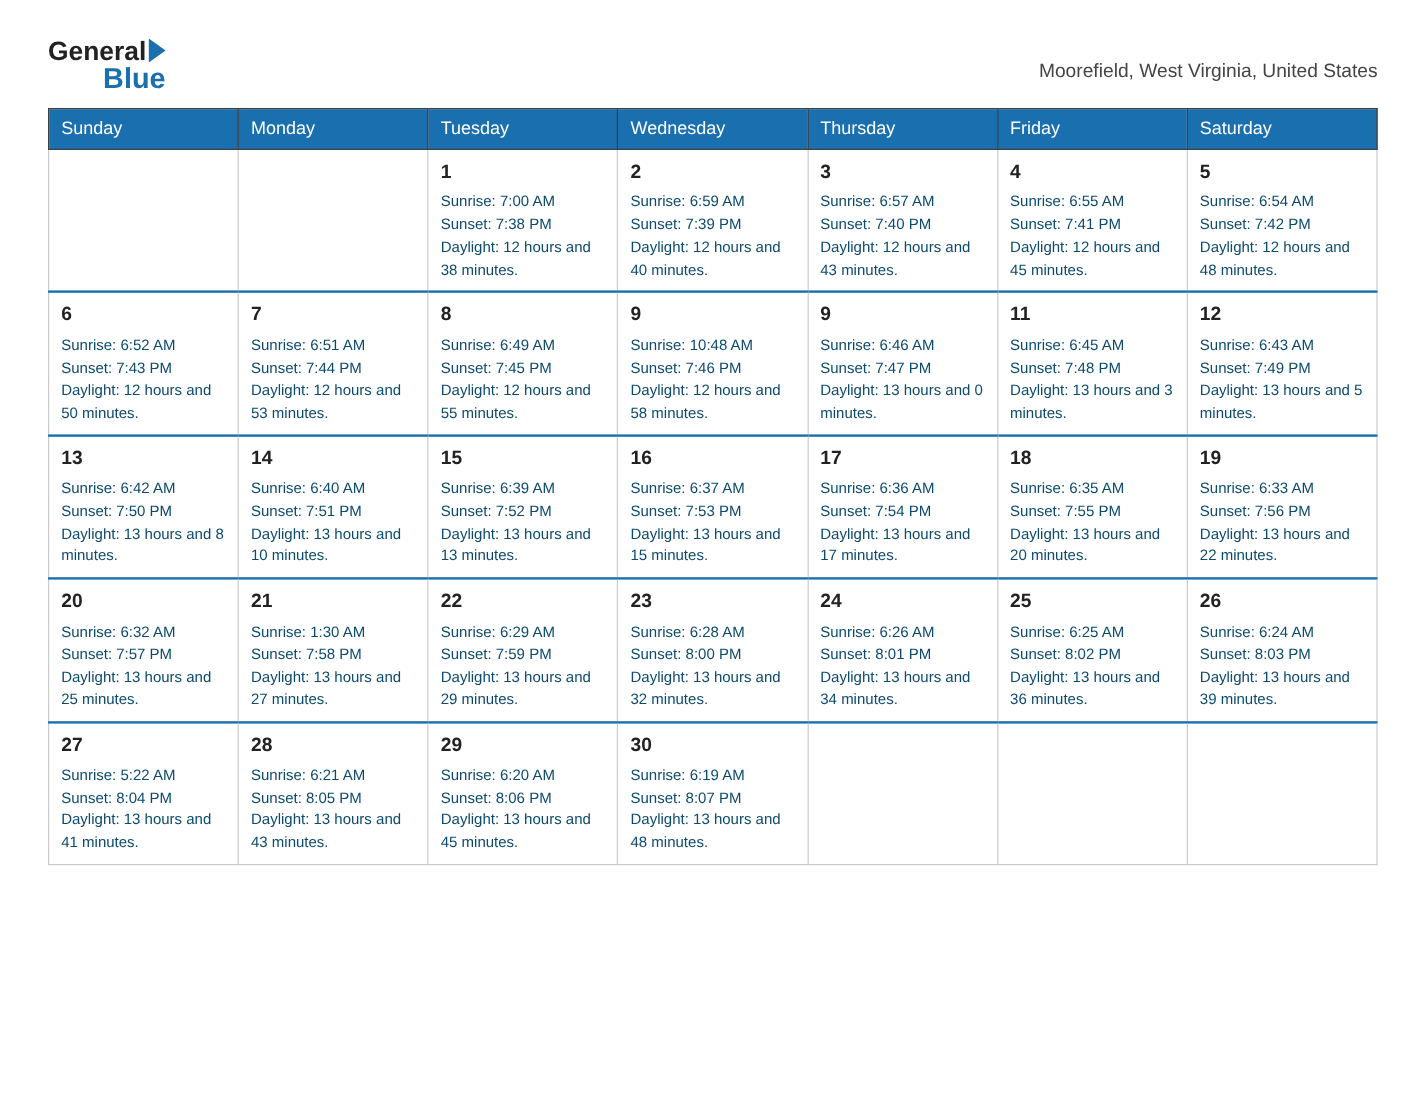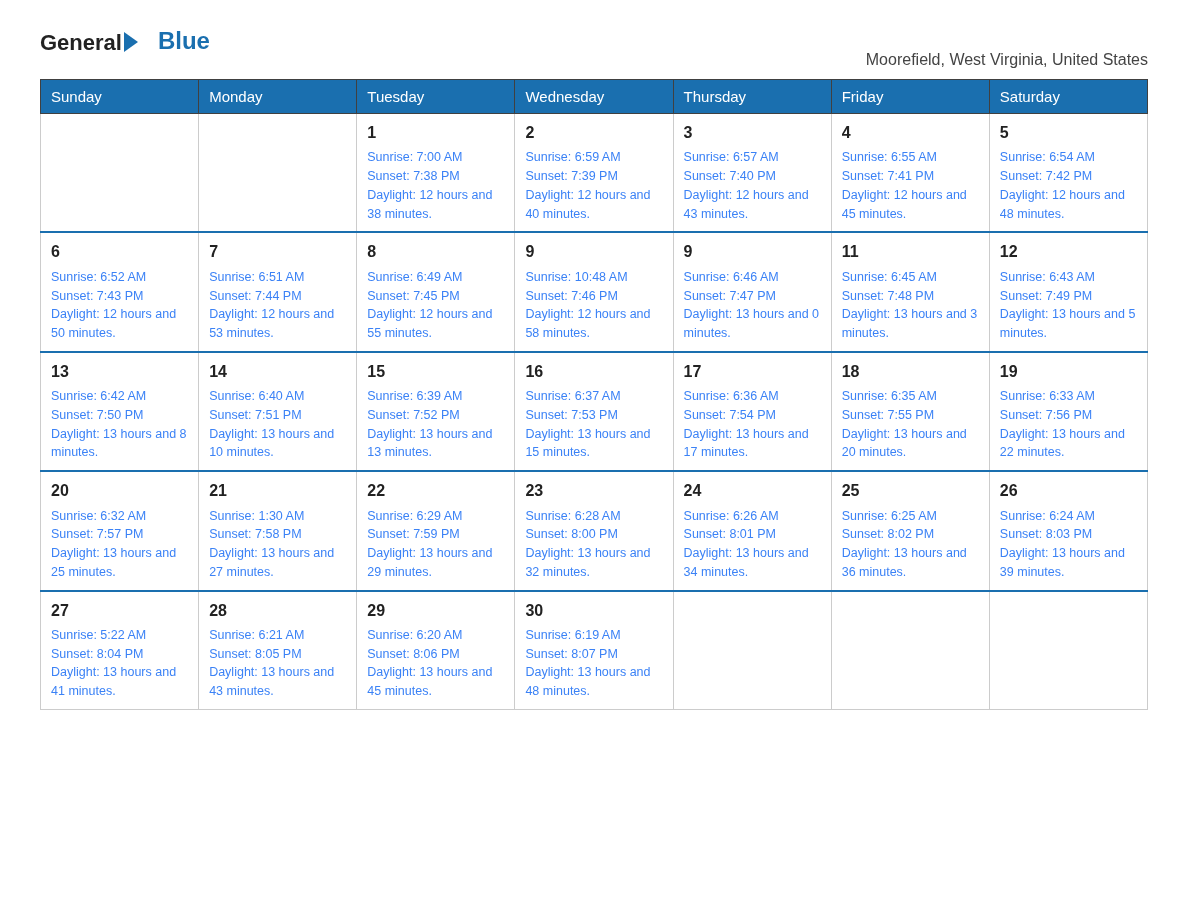--- a/index.html
+++ b/index.html
@@ -26,23 +26,22 @@
       width: 0;
       height: 0;
       border-left: 14px solid #1a6faf;
       border-top: 10px solid transparent;
       border-bottom: 10px solid transparent;
       margin-left: 2px;
       margin-top: -2px;
     }
     .logo-wrapper {
       display: flex;
-      flex-direction: row;
-      align-items: center;
-      gap: 18px;
+      flex-direction: column;
+      align-items: flex-end;
     }
     .logo-line1 {
       display: flex;
       align-items: center;
     }
     .logo-line2 {
       font-size: 24px;
       font-weight: bold;
       color: #1a6faf;
       margin-left: 2px;
@@ -90,21 +89,21 @@
       background: #fff;
     }
     .day-number {
       font-size: 16px;
       font-weight: bold;
       color: #222;
       margin-bottom: 4px;
     }
     .day-info {
       font-size: 12.5px;
-      color: #3b82f6;
+      color: #0c4a6e;
       line-height: 1.5;
     }
     .row-divider td {
       border-top: 2px solid #1a6faf;
     }
   </style>
 </head>
 <body>
 
 <div class="header-top">

